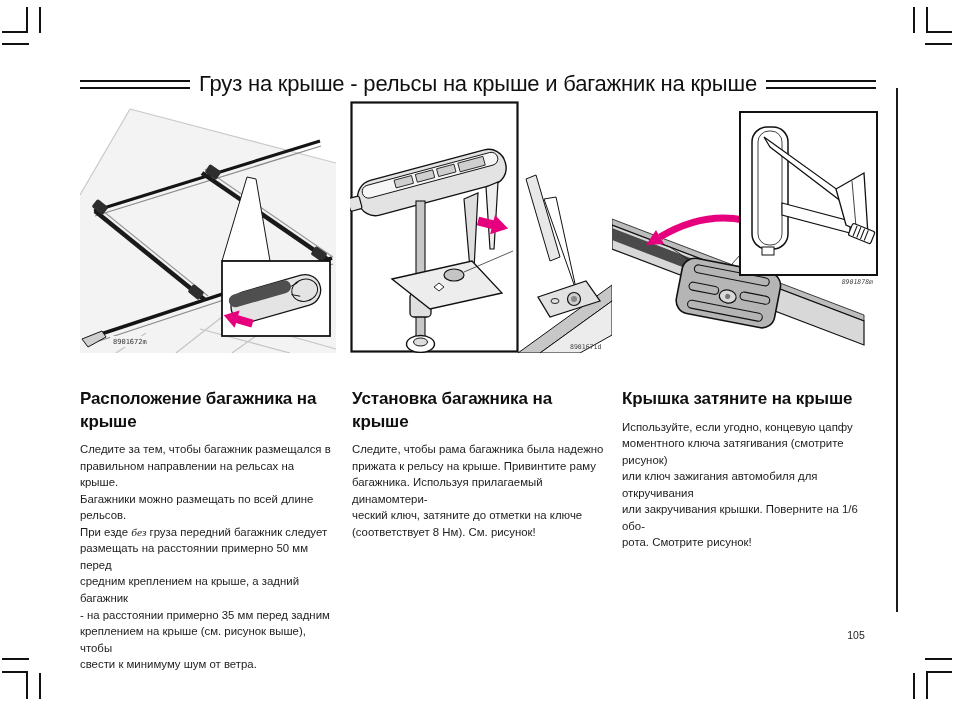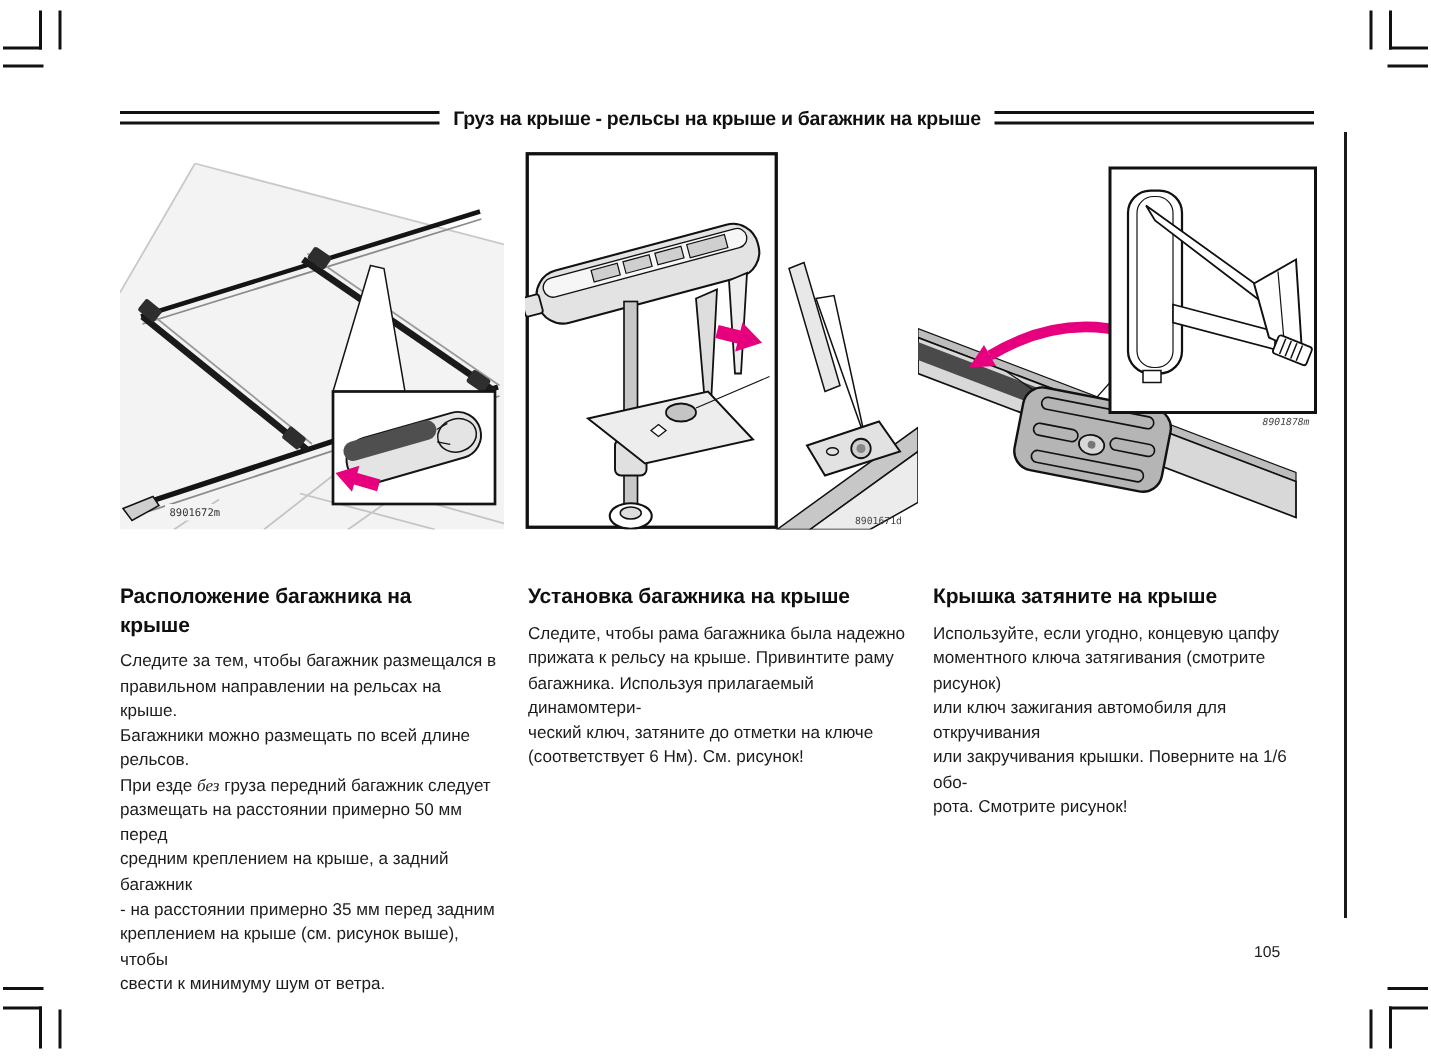--- a/index.html
+++ b/index.html
@@ -1,32 +1,32 @@
 <!DOCTYPE html>
 <html><head>
 <meta charset="utf-8">
 <style>
   html,body{margin:0;padding:0;background:#ffffff;}
   .page{position:relative;width:954px;height:706px;background:#ffffff;overflow:hidden;
         font-family:"Liberation Sans",sans-serif;color:#141414;}
   .mark{position:absolute;background:#111;}
   .title-row{position:absolute;left:80px;right:78px;top:71px;display:flex;align-items:center;gap:9px;}
   .rule{flex:1;height:9px;box-sizing:border-box;border-top:2.5px solid #111;border-bottom:2.5px solid #111;}
-  .page-title{font-size:13px;font-weight:700;white-space:nowrap;letter-spacing:-0.2px;color:#101010;}
+  .page-title{font-size:22px;font-weight:400;white-space:nowrap;letter-spacing:-0.2px;color:#101010;}
   .margin-rule{position:absolute;left:896px;top:88px;width:1.5px;height:524px;background:#1b1b1b;}
   .fig{position:absolute;}
   .columns{position:absolute;left:0;top:388px;width:954px;}
   .col{position:absolute;top:0;}
   .col1{left:80px;width:253px;}
   .col2{left:352px;width:252px;}
   .col3{left:622px;width:257px;}
-  .h2{font-size:14px;font-weight:700;line-height:1.33;margin:0 0 8px 0;white-space:pre-line;color:#0f0f0f;letter-spacing:-0.1px;}
+  .h2{font-size:17px;font-weight:700;line-height:1.33;margin:0 0 8px 0;white-space:pre-line;color:#0f0f0f;letter-spacing:-0.1px;}
   .para{font-size:11.4px;line-height:1.45;margin:0;white-space:pre-line;color:#1c1c1c;}
   .para em{font-style:italic;font-family:Liberation Serif, serif;}
-  .page-num{position:absolute;left:836px;top:629px;width:40px;text-align:left;font-size:10.5px;color:#222;}
+  .page-num{position:absolute;left:836px;top:629px;width:40px;text-align:center;font-size:10.5px;color:#222;}
   svg text{font-family:"DejaVu Sans Mono","Liberation Mono",monospace;}
 </style>
 </head>
 <body>
 
 <div class="page">
 
   <div class="mark" style="left:26px;top:7px;width:2px;height:26px;"></div>
   <div class="mark" style="left:2px;top:31px;width:26px;height:2px;"></div>
   <div class="mark" style="left:39px;top:7px;width:2px;height:26px;"></div>
@@ -195,21 +195,21 @@
 - на расстоянии примерно 35 мм перед задним
 креплением на крыше (см. рисунок выше), чтобы
 свести к минимуму шум от ветра.</span></p>
     </div>
     <div class="col col2">
       <h2 class="h2">Установка багажника на крыше</h2>
       <p class="para">Следите, чтобы рама багажника была надежно
 прижата к рельсу на крыше. Привинтите раму
 багажника. Используя прилагаемый динамомтери-
 ческий ключ, затяните до отметки на ключе
-(соответствует 6 Нм). См. рисунок!</p>
+(соответствует 8 Нм). См. рисунок!</p>
     </div>
     <div class="col col3">
       <h2 class="h2">Крышка затяните на крыше</h2>
       <p class="para">Используйте, если угодно, концевую цапфу
 моментного ключа затягивания (смотрите рисунок)
 или ключ зажигания автомобиля для откручивания
 или закручивания крышки. Поверните на 1/6 обо-
 рота. Смотрите рисунок!</p>
     </div>
   </div>

